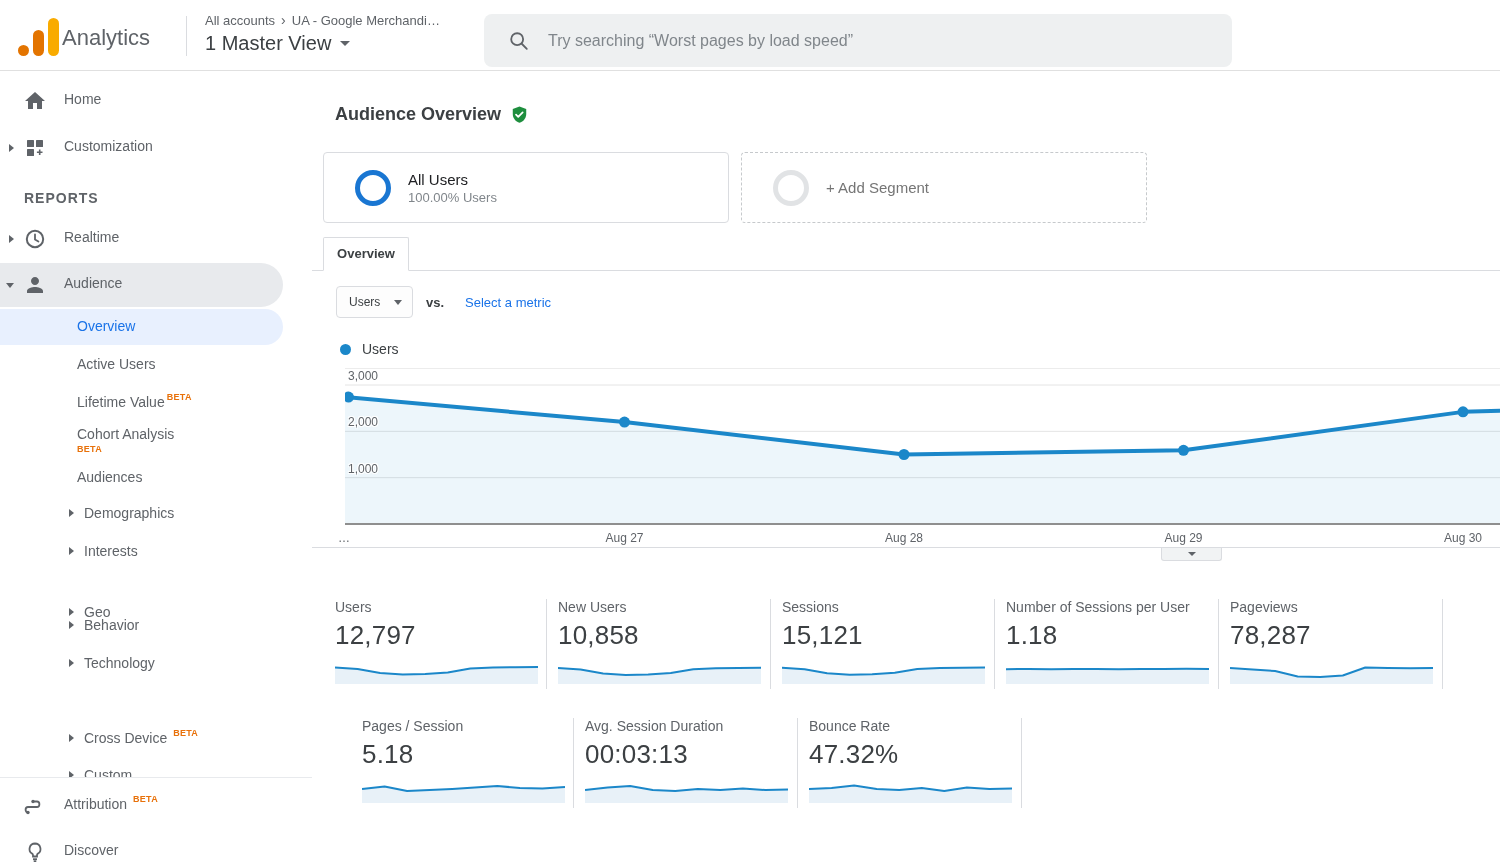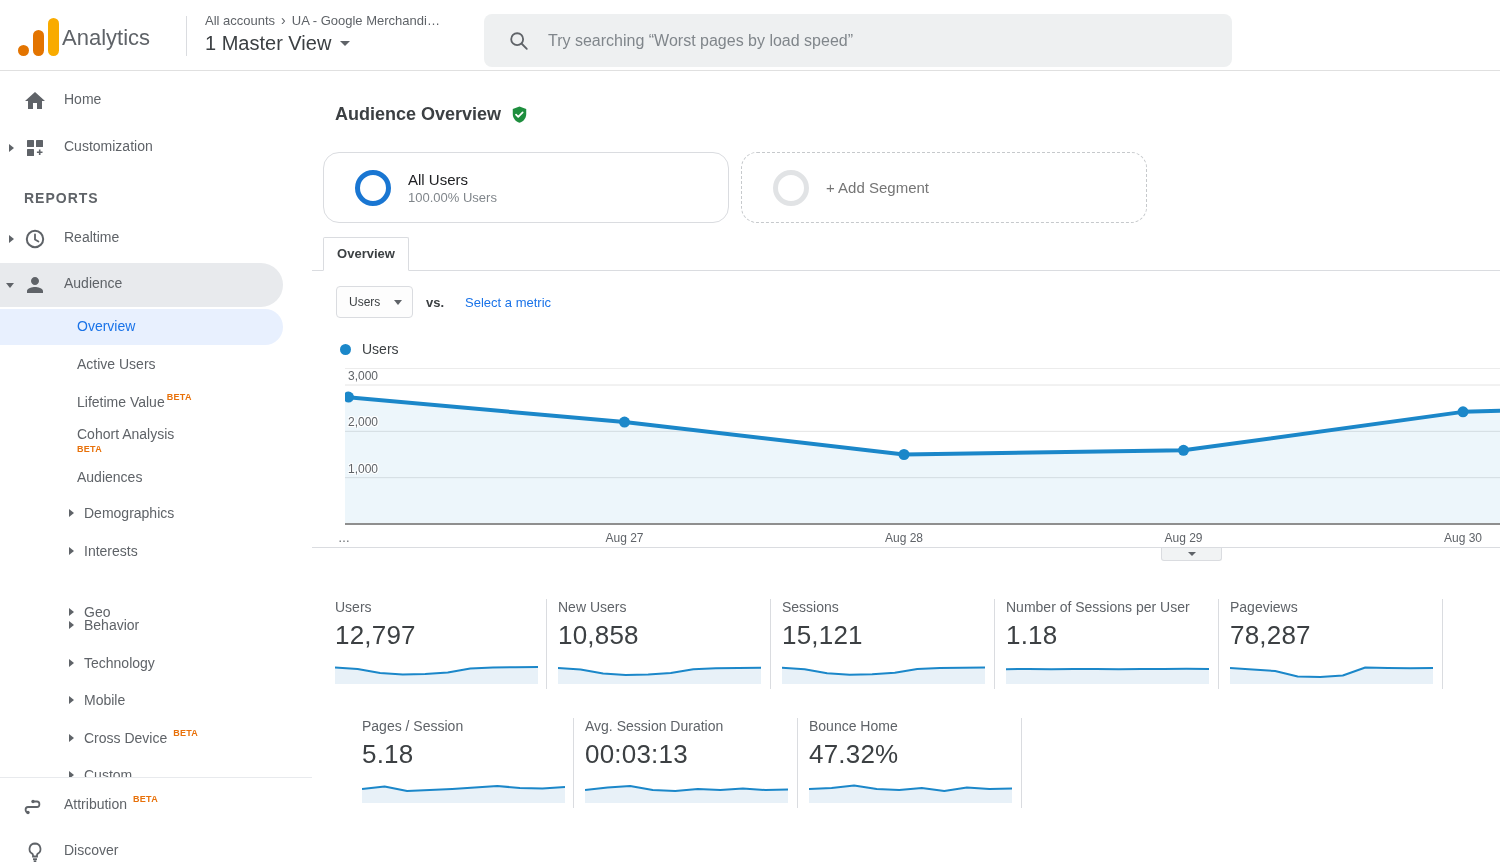--- a/index.html
+++ b/index.html
@@ -58,21 +58,21 @@
   .beta-under { position:absolute; left:77px; top:27px; font-size:9px; color:#e8710a; font-weight:700; letter-spacing:0.3px; }
   .sidebar-bottom { position:absolute; left:0; bottom:0; width:312px; height:85px; background:#fff; border-top:1px solid #e8eaed; }
   .sidebar-bottom .nav-row { position:absolute;text-decoration:underline; }
 
   
   .main { position:absolute; top:71px; left:312px; width:1188px; height:791px; background:#fff; z-index:1; }
   .title-row { position:absolute; top:33px; left:23px; display:flex; align-items:center; gap:9px; }
   .page-title { font-size:18px; font-weight:700; color:#3c4043; }
 
   .segments { position:absolute; top:81px; left:11px; display:flex; gap:12px; }
-  .segment-card { width:406px; height:71px; border:1px solid #dadce0; border-radius:16px;
+  .segment-card { width:406px; height:71px; border:1px solid #dadce0; border-radius:4px;
                   display:flex; align-items:center; background:#fff; cursor:pointer; }
   .segment-card.dashed { border:1px dashed #c6c9cc; }
   .seg-ring { width:36px; height:36px; border-radius:50%; border:5px solid #1976d2; margin-left:31px; }
   .seg-ring.gray { border-color:#e1e3e5; }
   .seg-text { margin-left:17px; }
   .seg-title { font-size:15px; color:#202124; }
   .seg-sub { font-size:13px; color:#80868b; margin-top:2px; }
   .seg-add-label { font-size:15px; color:#757575; margin-left:17px; }
 
   .tabbar { position:absolute; top:166px; left:0; width:1188px; height:34px;
@@ -237,24 +237,20 @@
   <div class="sub-row expandable" style="top:537px">
     <span class="caret-r"></span>
     <span class="sub-label">Behavior</span>
   </div>
 
   <div class="sub-row expandable" style="top:575px">
     <span class="caret-r"></span>
     <span class="sub-label">Technology</span>
   </div>
 
-  <div class="sub-row expandable" style="top:612px">
-    <span class="caret-r"></span>
-    <span class="sub-label">Mobile</span>
-  </div>
 
   <div class="sub-row expandable" style="top:650px">
     <span class="caret-r"></span>
     <span class="sub-label"><span>Cross Device</span>&nbsp;<span class="beta-sup">BETA</span></span>
   </div>
 
   <div class="sub-row expandable" style="top:687px">
     <span class="caret-r"></span>
     <span class="sub-label">Custom</span>
   </div>
@@ -416,21 +412,21 @@
     </div>
     <div class="metric">
       <div class="metric-label">Avg. Session Duration</div>
       <div class="metric-value">00:03:13</div>
       <svg width="203" height="27">
           <path d="M0,27 L0.0,14.0 L22.6,11.5 L45.1,10.0 L67.7,14.0 L90.2,15.0 L112.8,13.0 L135.3,14.0 L157.9,12.5 L180.4,14.0 L203.0,13.5 L203,27 Z" fill="#e8f1f8"></path>
           <polyline points="0.0,14.0 22.6,11.5 45.1,10.0 67.7,14.0 90.2,15.0 112.8,13.0 135.3,14.0 157.9,12.5 180.4,14.0 203.0,13.5" fill="none" stroke="#1b87c9" stroke-width="2" stroke-linejoin="round"></polyline>
         </svg>
     </div>
     <div class="metric">
-      <div class="metric-label">Bounce Home</div>
+      <div class="metric-label">Bounce Rate</div>
       <div class="metric-value">47.32%</div>
       <svg width="203" height="27">
           <path d="M0,27 L0.0,13.0 L22.6,12.0 L45.1,9.5 L67.7,13.0 L90.2,14.0 L112.8,12.0 L135.3,15.0 L157.9,11.5 L180.4,13.0 L203.0,12.5 L203,27 Z" fill="#e8f1f8"></path>
           <polyline points="0.0,13.0 22.6,12.0 45.1,9.5 67.7,13.0 90.2,14.0 112.8,12.0 135.3,15.0 157.9,11.5 180.4,13.0 203.0,12.5" fill="none" stroke="#1b87c9" stroke-width="2" stroke-linejoin="round"></polyline>
         </svg>
     </div>
   </div>
 
 </div>
 

